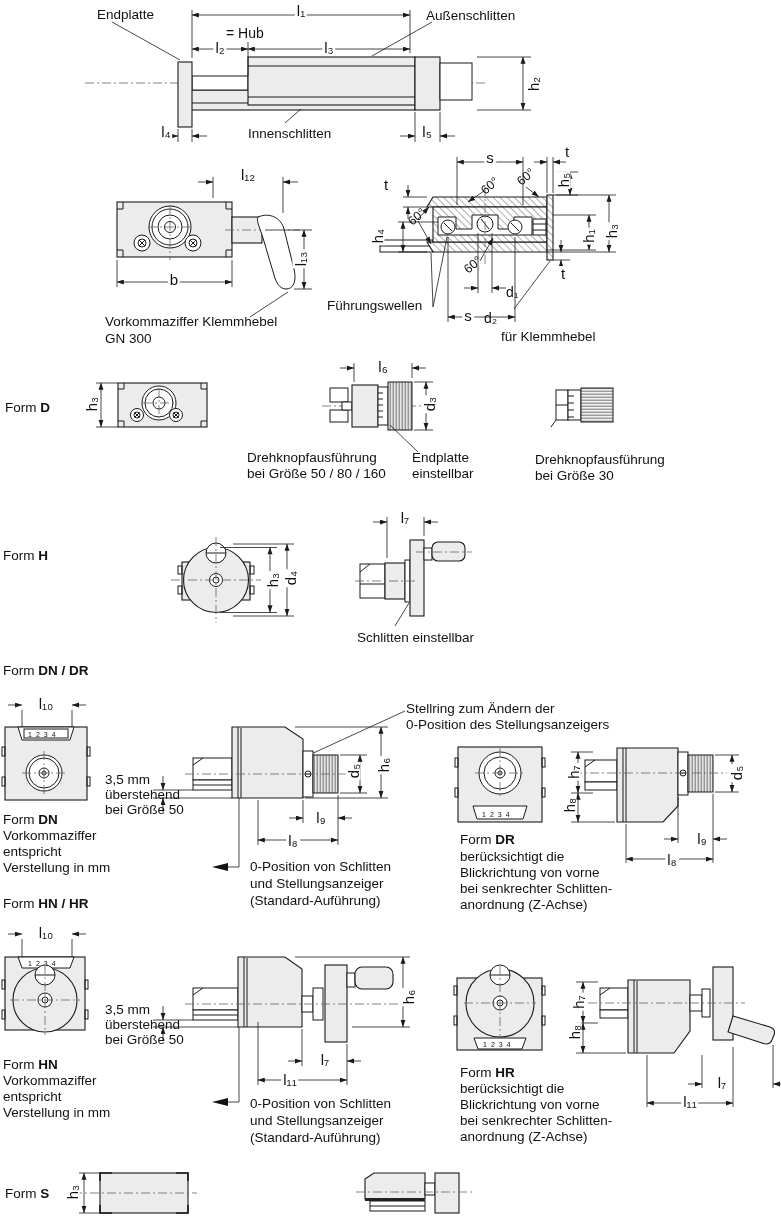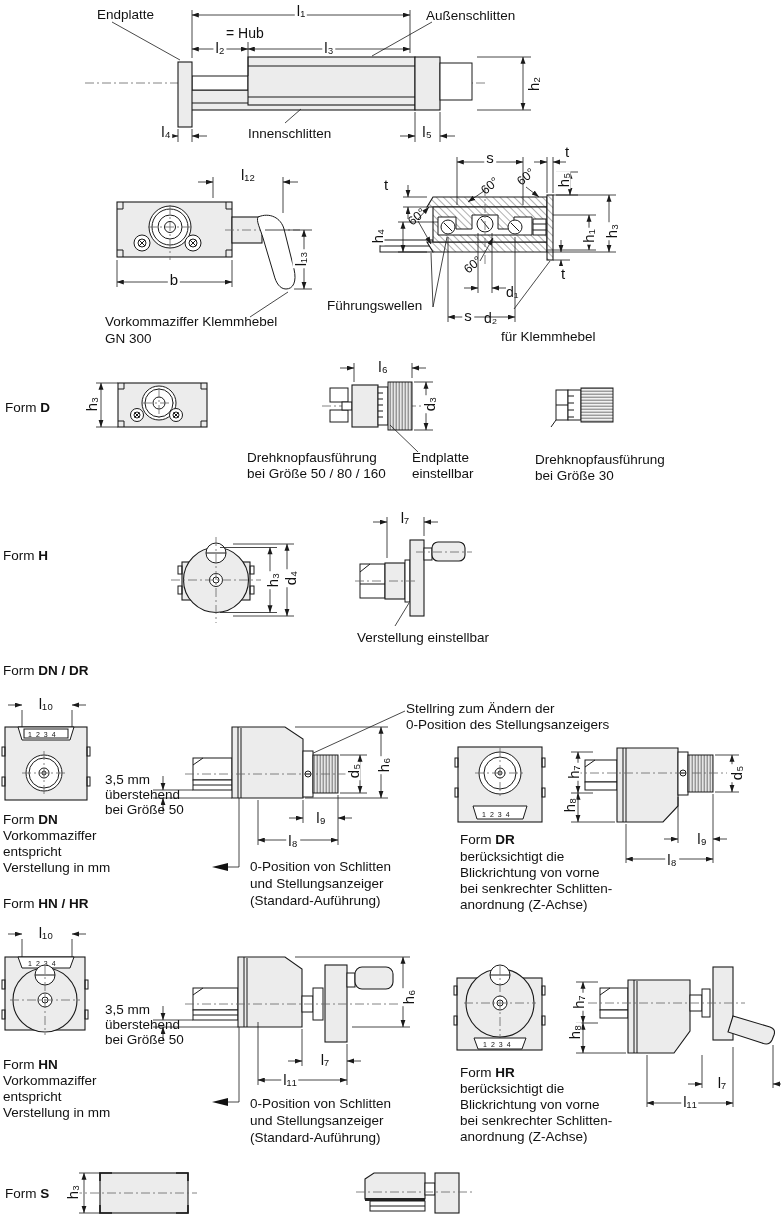--- a/index.html
+++ b/index.html
@@ -585,21 +585,21 @@
 <div class="lbl" style="left:247px;top:466px">bei Größe 50 / 80 / 160</div>
 <div class="lbl" style="left:412px;top:450px">Endplatte</div>
 <div class="lbl" style="left:412px;top:466px">einstellbar</div>
 <div class="lbl" style="left:535px;top:452px">Drehknopfausführung</div>
 <div class="lbl" style="left:535px;top:468px">bei Größe 30</div>
 
 <div class="lbl" style="left:3px;top:548px"><span>Form</span> <b>H</b></div>
 <div class="vdim" style="left:272px;top:580px">h₃</div>
 <div class="vdim" style="left:290px;top:578px">d₄</div>
 <div class="dim" style="left:405px;top:510px">l₇</div>
-<div class="lbl" style="left:357px;top:630px">Verstellung einstellbar</div>
+<div class="lbl" style="left:357px;top:630px">Schlitten einstellbar</div>
 
 <div class="lbl" style="left:3px;top:663px"><span>Form</span> <b>DN / DR</b></div>
 <div class="dim" style="left:46px;top:696px">l₁₀</div>
 <div class="lbl" style="left:3px;top:812px"><span>Form</span> <b>DN</b></div>
 <div class="lbl" style="left:3px;top:828px">Vorkommaziffer</div>
 <div class="lbl" style="left:3px;top:844px">entspricht</div>
 <div class="lbl" style="left:3px;top:860px">Verstellung in mm</div>
 <div class="lbl" style="left:105px;top:772px">3,5 mm</div>
 <div class="lbl" style="left:105px;top:787px">überstehend</div>
 <div class="lbl" style="left:105px;top:802px">bei Größe 50</div>

